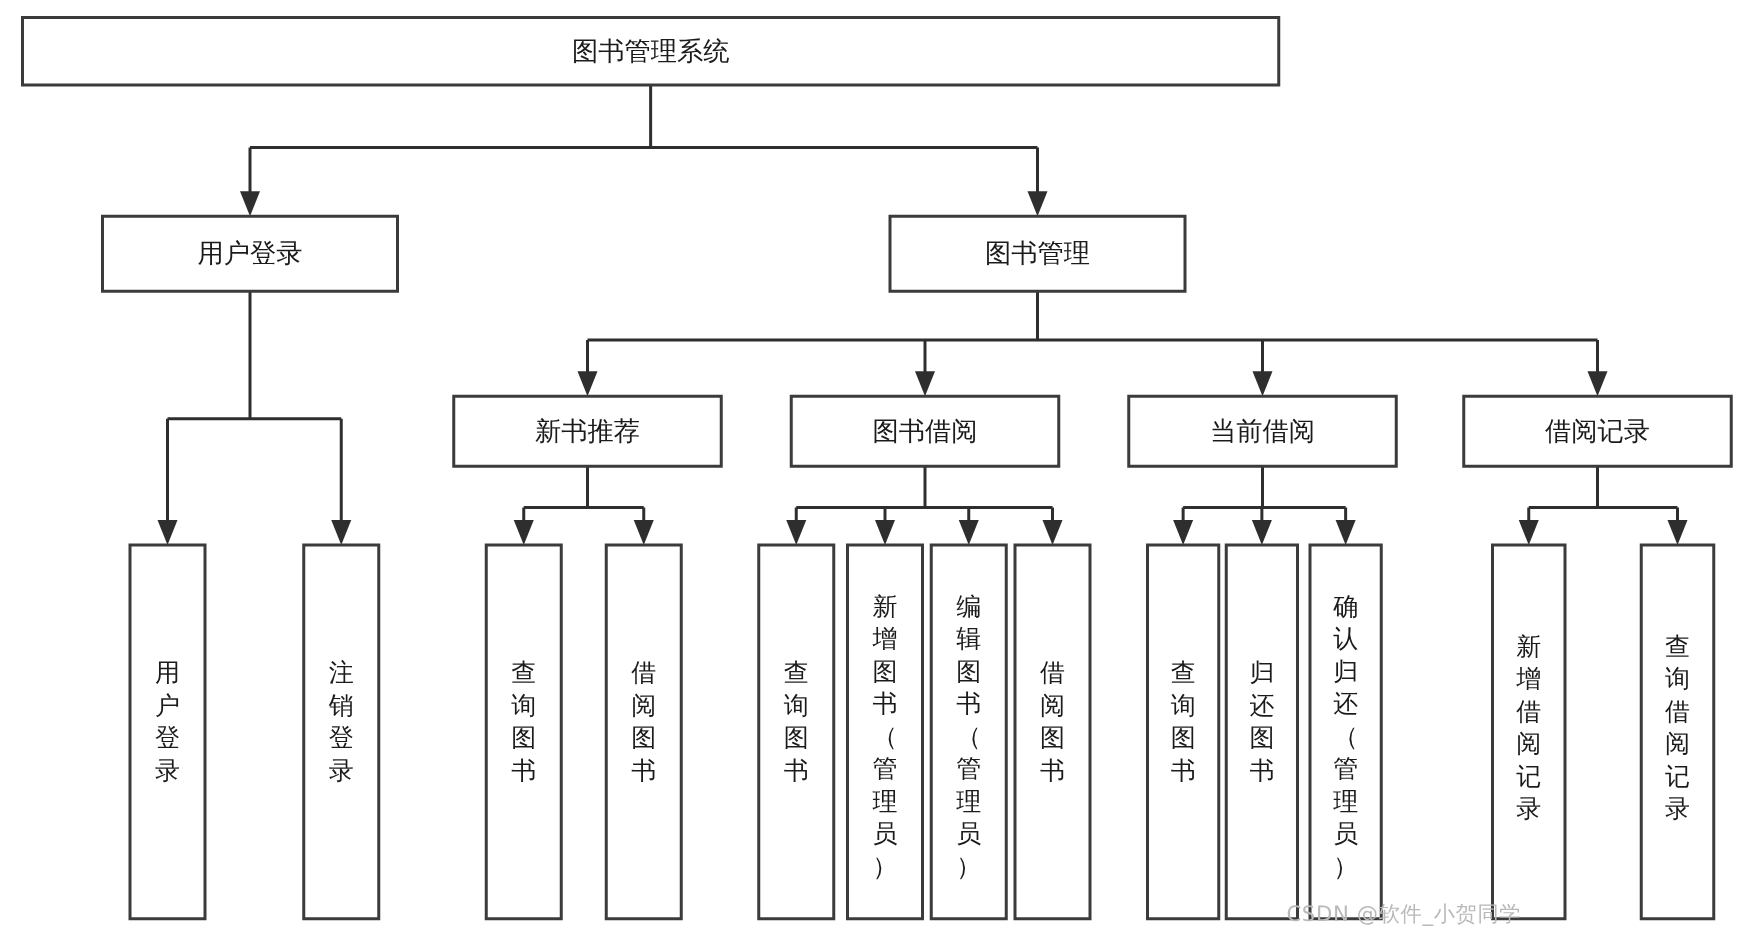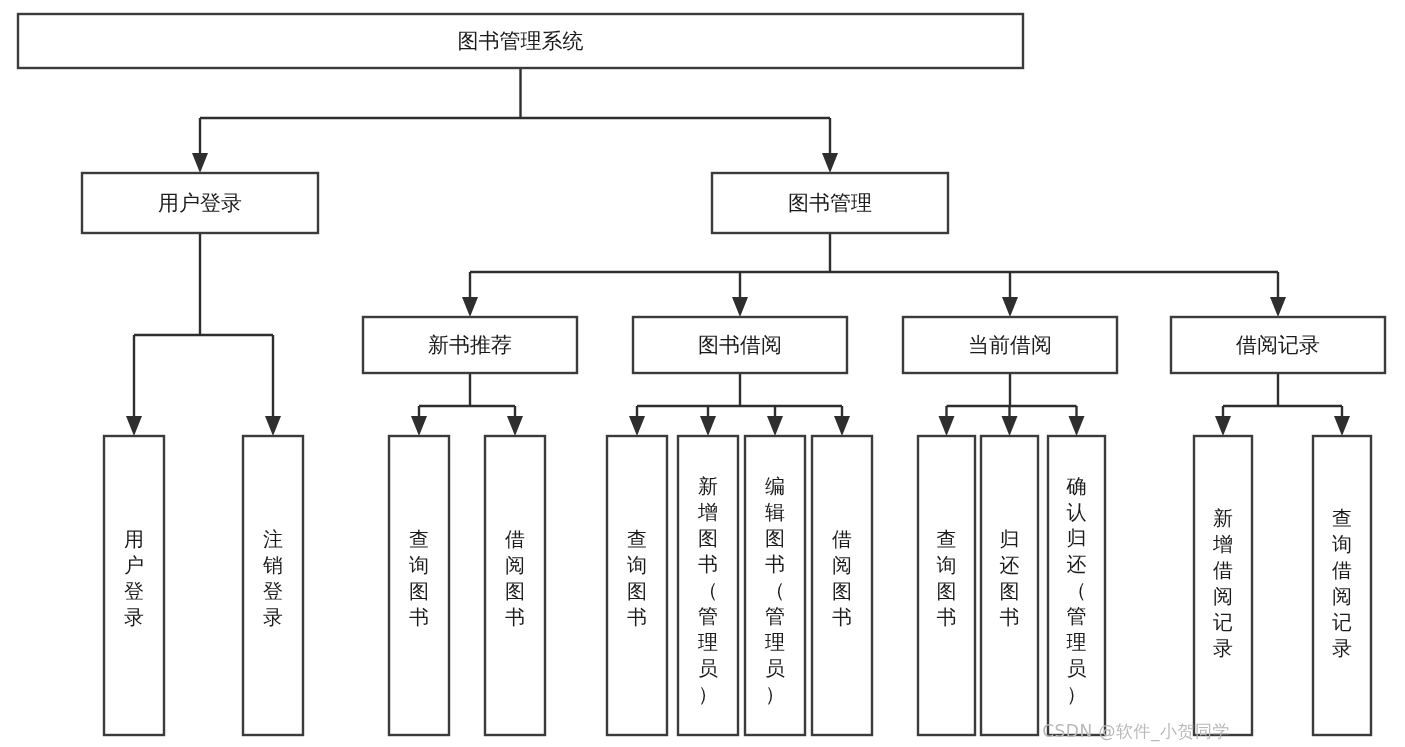--- a/index.html
+++ b/index.html
@@ -47,21 +47,21 @@
     stroke: #2e2e2e;
     stroke-width: 2.4;
     fill: none;
   }
   .arrow-head {
     fill: #2e2e2e;
     stroke: none;
   }
   .watermark-text {
     position: absolute;
-    right: 7px;
+    right: 20px;
     bottom: 4px;
     font-family: "DejaVu Sans", "Liberation Sans", sans-serif;
     font-size: 17px;
     color: #b9b9b9;
     letter-spacing: 0.5px;
     white-space: nowrap;
     pointer-events: none;
     margin-top: 24px;
   }
 </style>

